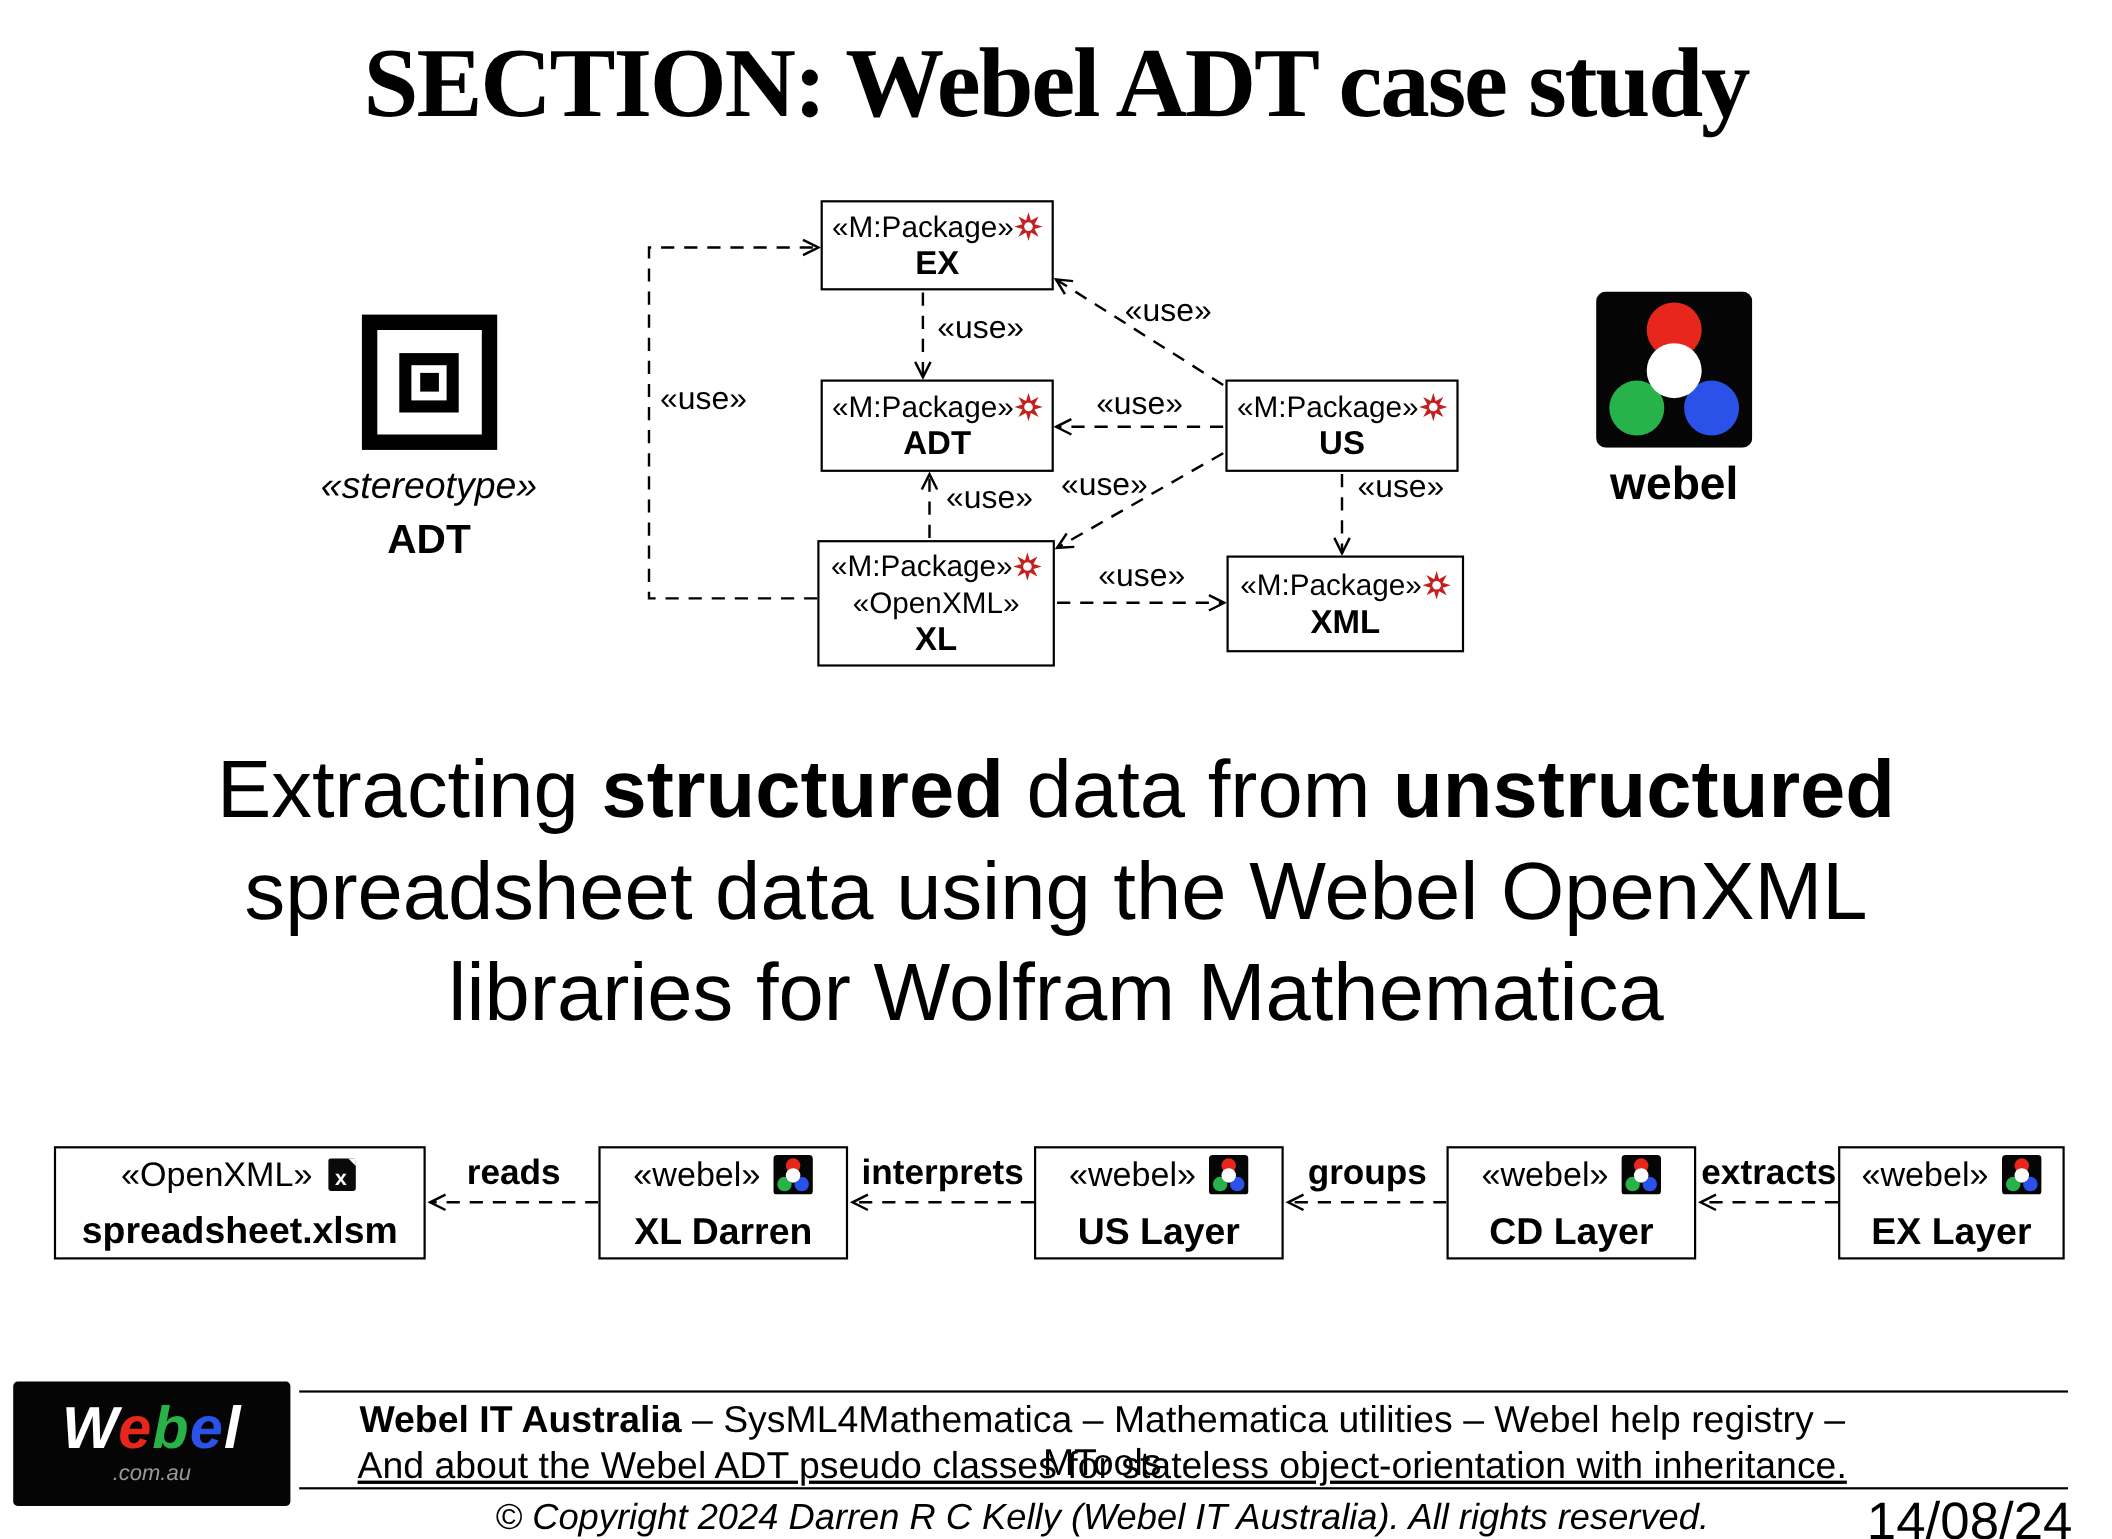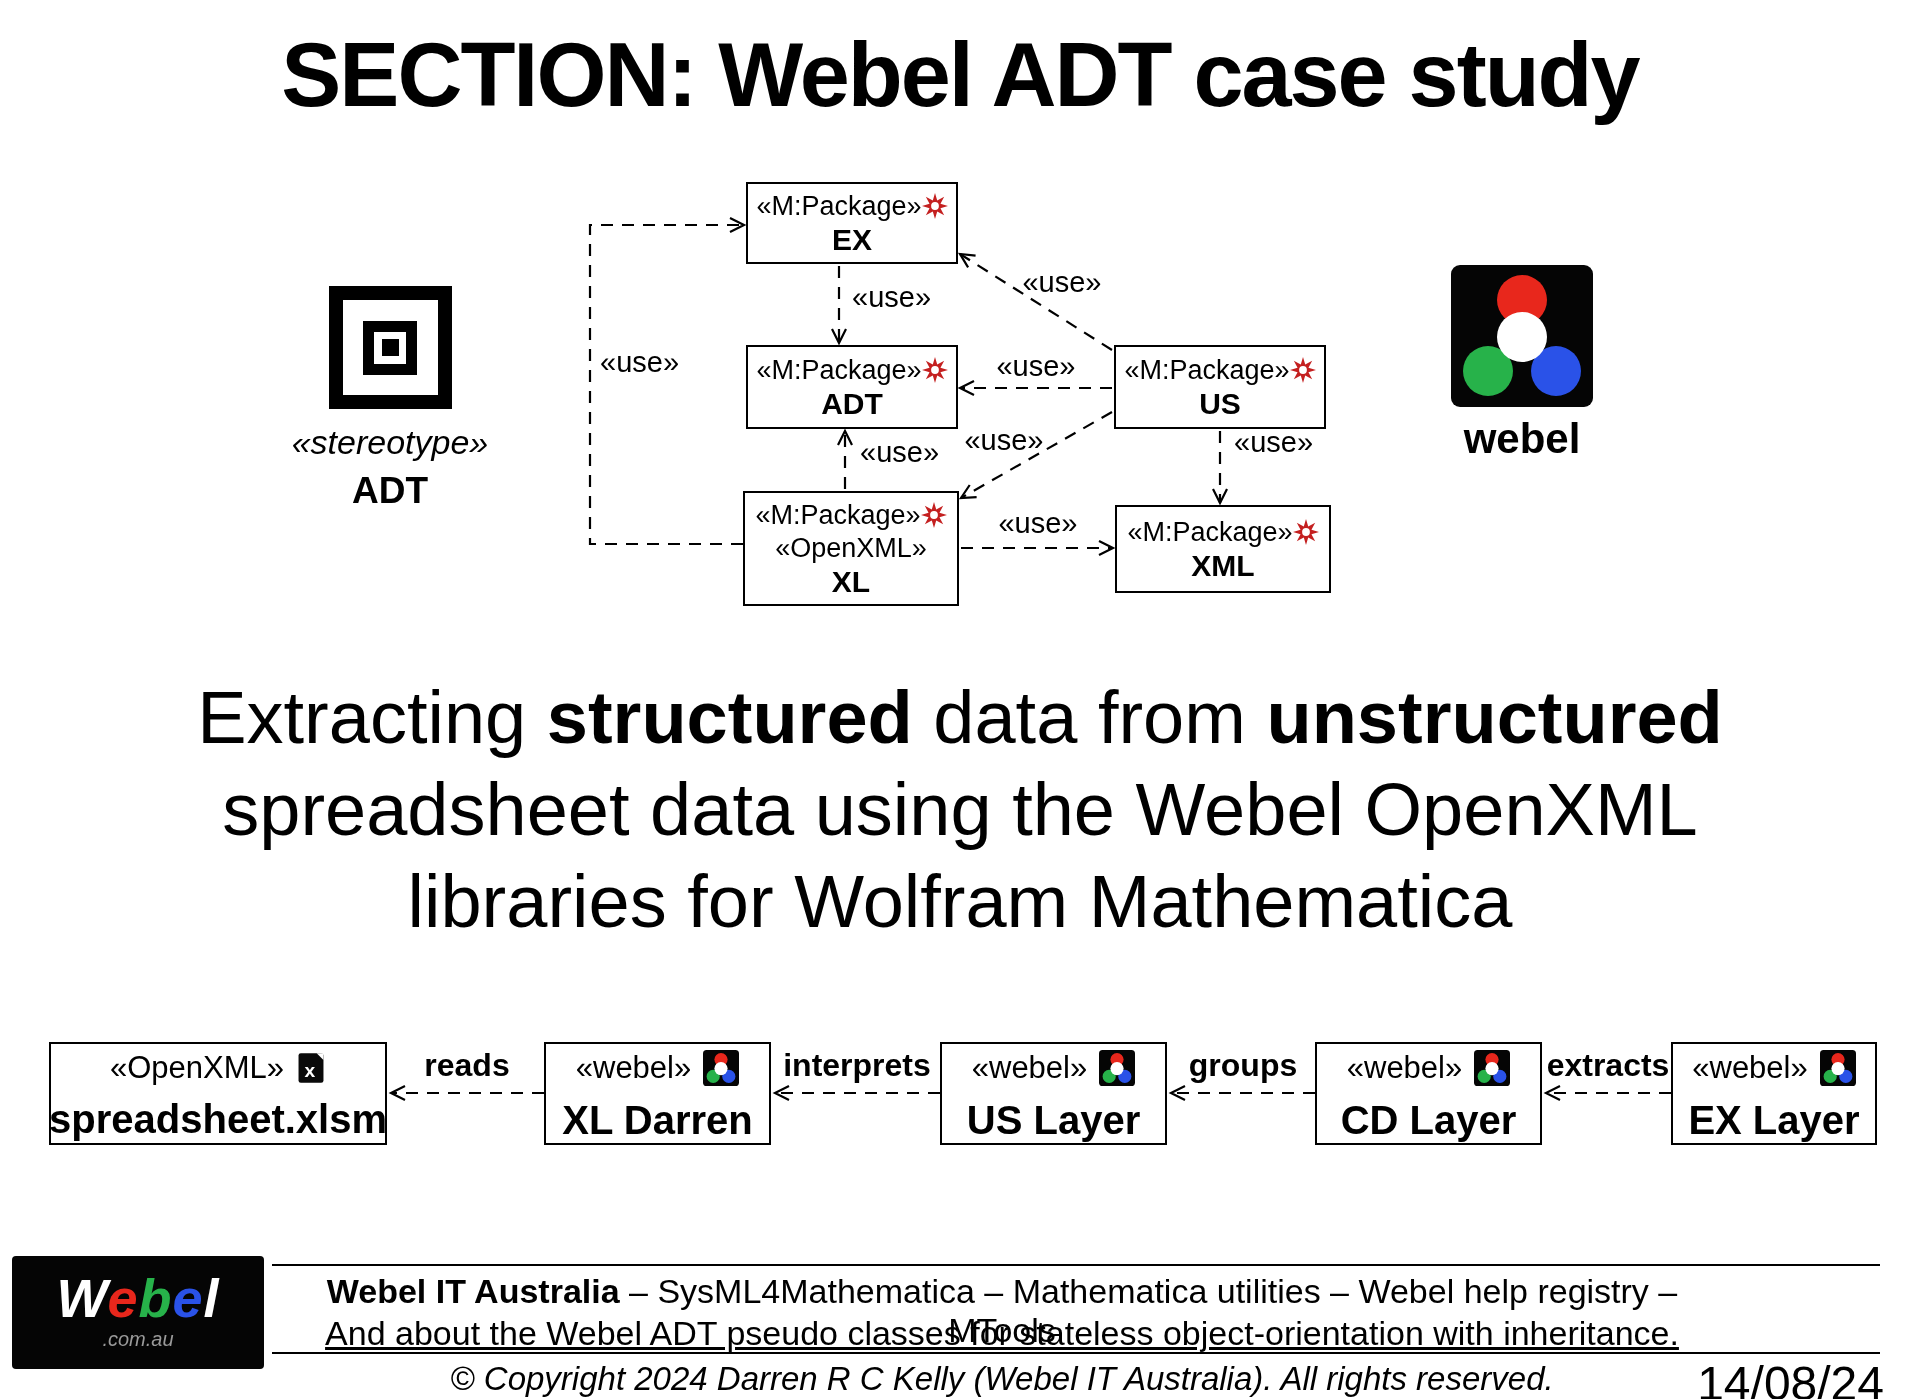--- a/index.html
+++ b/index.html
@@ -3,21 +3,21 @@
 <meta charset="utf-8">
 <title>Slide</title>
 <style>
   html,body { margin:0; padding:0; background:#fff; }
   #slide {
     position:relative; width:1920px; height:1399px; background:#ffffff;
     font-family:"Liberation Sans", sans-serif; color:#000; overflow:hidden;
   }
   .title {
     position:absolute; top:24px; left:0; width:100%; text-align:center;
-    font-size:90px; font-weight:bold; letter-spacing:-2px;
+    font-size:90px; font-weight:bold; letter-spacing:-2px;font-family:Liberation Serif, serif;
   }
   
   .connectors { position:absolute; left:0; top:0; width:1920px; height:1399px; pointer-events:none; }
   .dep { stroke:#000; stroke-width:2.2; stroke-dasharray:12 9; fill:none; }
   .use-label { font:29px "Liberation Sans", sans-serif; fill:#000; }
   .link-label { font:bold 32px "Liberation Sans", sans-serif; fill:#000; }
   
   .pkg {
     position:absolute; box-sizing:border-box; background:#fff; border:2.5px solid #000;
     display:flex; flex-direction:column; align-items:center; justify-content:center; gap:3px; z-index:2;
@@ -41,21 +41,21 @@
   
   .tagline { position:absolute; top:672px; left:0; width:100%; text-align:center;
              font-size:74px; line-height:92px; }
   .b { font-weight:bold; }
   
   .pbox {
     position:absolute; box-sizing:border-box; top:1042px; height:103px; background:#fff; border:2.5px solid #000;
     display:flex; flex-direction:column; align-items:center; justify-content:center; gap:4px; z-index:2;
   }
   .pbox-row { display:flex; align-items:center; gap:12px; font-size:31px; line-height:34px; }
-  .pbox-name { font-size:40px; font-weight:bold; line-height:36px;margin-top:12px; }
+  .pbox-name { font-size:34px; font-weight:bold; line-height:36px;margin-top:12px; }
   .webel-mini { width:36px; height:36px; }
   .excel-icon { width:30px; height:34px; }
   
   .f-rule { position:absolute; left:272px; width:1608px; border-top:2px solid #000; }
   .f-rule1 { top:1264px; }
   .f-rule2 { top:1352px; }
   .f-text { position:absolute; left:272px; width:1460px; text-align:center; font-size:34px; }
   .f-line1 { top:1272px; }
   .f-line2 { top:1314px;text-decoration:underline; }
   .f-copy { top:1360px; font-size:33px; font-style:italic; }

